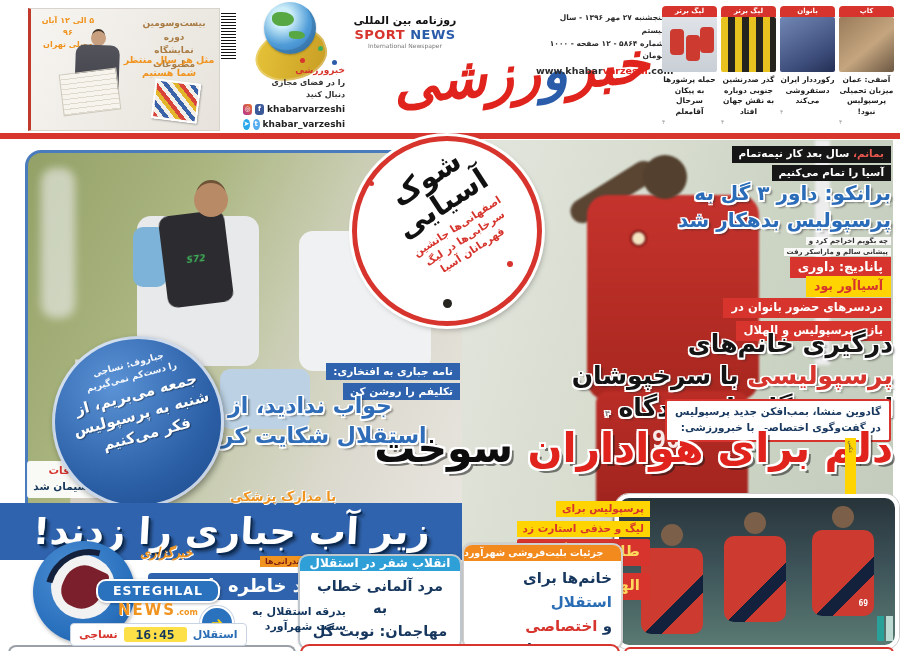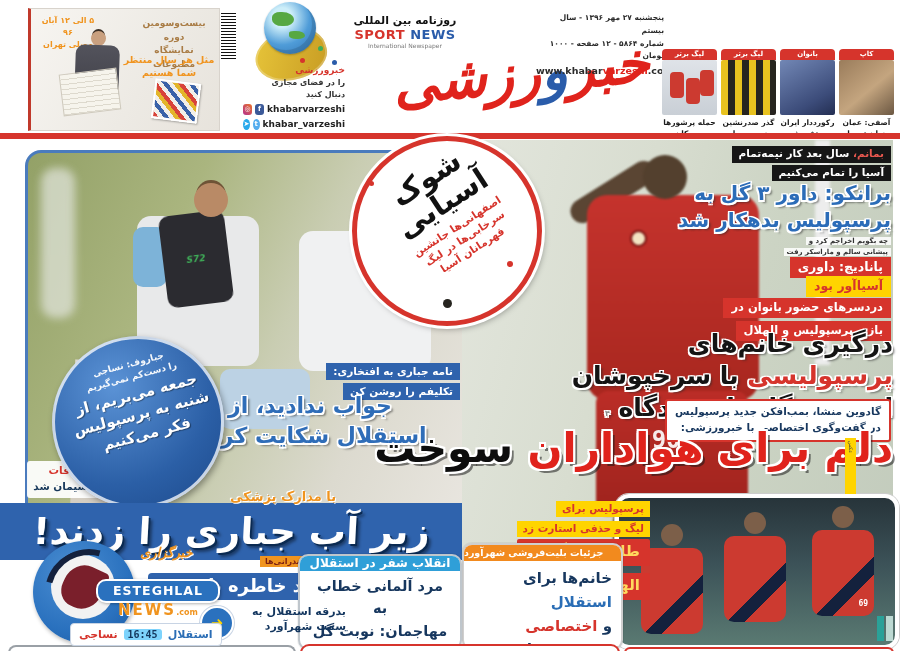--- a/index.html
+++ b/index.html
@@ -38,21 +38,21 @@
   #intl .en{font-size:13px;font-weight:900;letter-spacing:.5px;direction:ltr;}
   #intl .en .sp{color:#d6342c;} #intl .en .nw{color:#2a5caa;}
   #intl .sub{font-size:6px;color:#777;direction:ltr;}
   #masthead{left:428px;top:22px;width:222px;height:106px;text-align:center;transform:rotate(-5deg);font-size:56px;font-weight:900;font-style:italic;letter-spacing:-3px;line-height:100px;text-shadow:2px 2px 0 rgba(255,255,255,.7);}
   #masthead .m-r{color:#e0231c;} #masthead .m-b{color:#2a5caa;}
   #dateline{left:536px;top:12px;width:128px;text-align:right;font-size:7.5px;font-weight:700;color:#2b2b2b;line-height:1.7;}
   #dateline .url{font-size:9.5px;font-weight:900;direction:ltr;text-align:right;}
   #dateline .url .vz{color:#e0231c;}
   #topboxes{left:658px;top:6px;width:236px;display:flex;gap:4px;}
   .tbox{width:55px;display:flex;flex-direction:column;}
-  .tab{background:#d6342c;color:#fff;font-size:7px;font-weight:700;text-align:center;border-radius:4px 4px 0 0;padding:1px 0 2px;margin-top:43px;}
+  .tab{background:#d6342c;color:#fff;font-size:7px;font-weight:700;text-align:center;border-radius:4px 4px 0 0;padding:1px 0 2px;}
   .notch{width:0;height:0;border-left:4px solid transparent;border-right:4px solid transparent;border-top:5px solid #d6342c;margin:0 auto;}
   .timg{height:55px;border-radius:2px;margin-top:-5px;}
   .timg.t-cap{background:linear-gradient(140deg,#9a7c5b,#c4a57f 55%,#6b5742);}
   .timg.t-women{background:linear-gradient(150deg,#7287b5,#3c4c7a 70%,#232e52);}
   .timg.t-sepahan{background:repeating-linear-gradient(90deg,#e8c21f 0 7px,#26241f 7px 14px);}
   .timg.t-pers{background:linear-gradient(#dfe3e8,#c9cfd6);position:relative;overflow:hidden;}
   .timg.t-pers::after{content:"";position:absolute;left:8px;top:12px;width:14px;height:26px;background:#cc3a30;border-radius:4px;box-shadow:16px 6px 0 #cc3a30,30px -2px 0 #cc3a30;}
   .tcap{font-size:7.5px;font-weight:700;color:#1d1d1d;text-align:center;line-height:1.4;margin-top:3px;}
   .tref{font-size:6px;color:#999;text-align:left;margin-top:1px;}
   #redbar{left:0;top:133px;width:900px;height:6px;background:#d6342c;}
@@ -97,21 +97,21 @@
   #est-band{left:96px;top:579px;width:120px;height:20px;background:#2a71be;border:2px solid #fff;border-radius:10px;z-index:8;color:#fff;font-size:12.5px;font-weight:700;letter-spacing:1px;text-align:center;line-height:19px;box-shadow:1px 1px 3px rgba(0,0,0,.3);}
   #est-news{left:118px;top:601px;z-index:8;font-size:15px;font-weight:900;color:#f0941f;letter-spacing:2px;direction:ltr;text-shadow:1px 1px 0 #fff;}
   #est-news .dc{font-size:8px;letter-spacing:0;}
   #orangekickers{left:203px;top:549px;width:144px;text-align:right;z-index:6;}
   .orangestrip{display:inline-block;background:#f0941f;color:#7a1f12;font-size:8px;font-weight:700;padding:1px 5px;margin-top:1px;}
   #reunion{left:148px;top:573px;width:200px;height:27px;background:#2f63ad;border-radius:4px;z-index:6;color:#fff;font-size:18px;font-weight:900;text-align:right;line-height:26px;padding-left:6px;box-sizing:border-box;padding-right:8px;}
   #arrowcircle{left:200px;top:606px;width:30px;height:30px;border-radius:50%;background:#2a71be;border:2px solid #fff;box-shadow:0 0 0 1px #c8d4e4;z-index:7;color:#ffd400;font-size:15px;line-height:30px;text-align:center;font-weight:900;}
   #escort{left:234px;top:605px;width:112px;text-align:right;font-size:11px;font-weight:900;color:#12355e;line-height:1.35;z-index:7;}
   #fixture{left:70px;top:623px;height:21px;display:inline-flex;align-items:center;gap:6px;background:#fff;border:1px solid #c8d4e4;border-radius:4px;padding:0 8px;font-size:11px;font-weight:900;z-index:8;}
   #fixture .home{color:#2a6db5;} #fixture .away{color:#d6342c;}
-  #fixture .time{background:#7dd3fc;color:#13365c;border-radius:3px;padding:0 4px;font-size:10px;direction:ltr;font-family:"DejaVu Sans Mono","Liberation Mono",monospace;}
+  #fixture .time{background:#fde047;color:#13365c;border-radius:3px;padding:0 12px;font-size:13px;direction:ltr;font-family:"DejaVu Sans Mono","Liberation Mono",monospace;}
 
   
   #photoR{left:462px;top:140px;width:431px;height:501px;background:linear-gradient(105deg,#e3e6dd 0%,#d8ddd0 35%,#ccd4c4 60%,#c2cbbc 100%);overflow:hidden;}
   .pr{filter:blur(.8px);}
   .pr-post{left:82%;top:0;width:15px;height:45%;background:#ededed;filter:blur(1.5px);}
   .pr-head{left:42%;top:3%;width:44px;height:44px;border-radius:50%;background:#53402e;}
   .pr-arm{left:24%;top:8%;width:96px;height:24px;background:#5a4533;border-radius:12px;transform:rotate(-32deg);}
   .pr-torso{left:29%;top:11%;width:172px;height:205px;background:linear-gradient(#c5332d,#a8271f);border-radius:20px;}
   .pr-crest{left:39%;top:18%;width:13px;height:13px;border-radius:50%;background:#f3e4c2;border:2px solid #7a1512;}
   .pr-shorts{left:31%;top:50%;width:152px;height:125px;background:linear-gradient(#bb2d27,#9e231d);border-radius:12px;}

